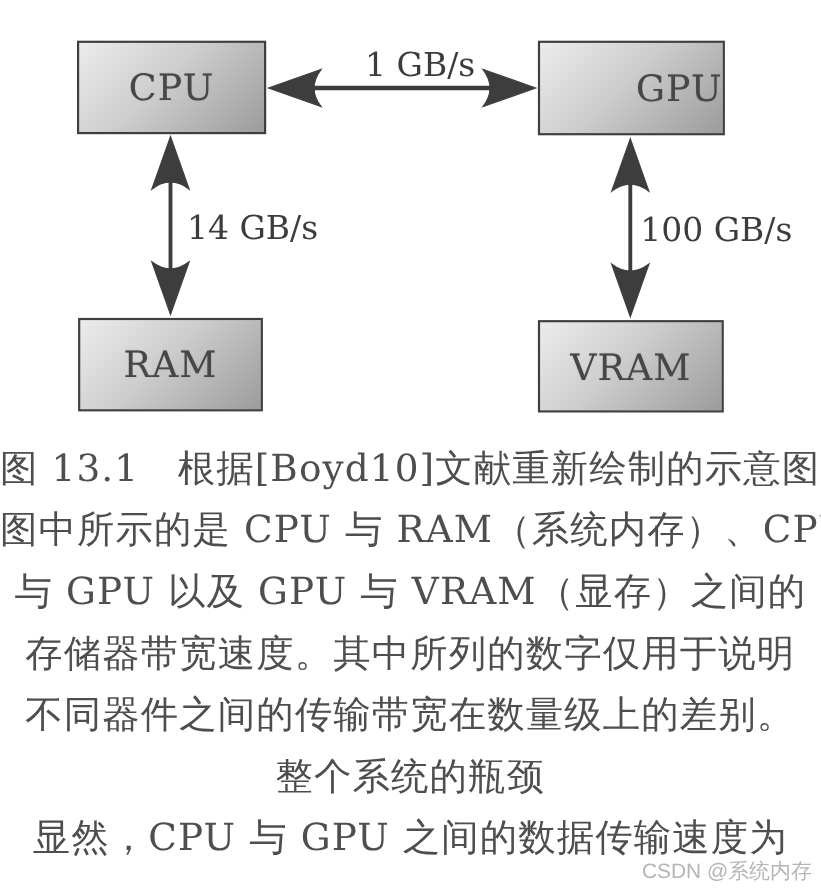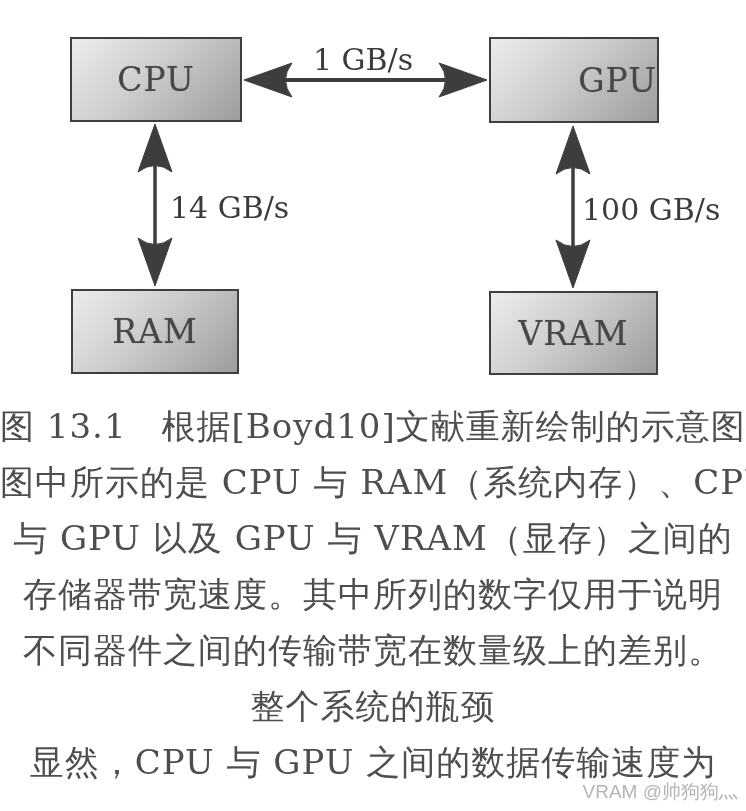--- a/index.html
+++ b/index.html
@@ -43,21 +43,21 @@
     pointer-events: none;
   }
 
   
   .edge-label {
     position: absolute;
     font-size: 30px;
     color: #3c3c3c;
     white-space: nowrap;
   }
-  #label-cpu-gpu  { left: 277px; top: 42px; width: 172px; text-align: center; }
+  #label-cpu-gpu  { left: 296px; top: 42px; width: 172px; text-align: center; }
   #label-cpu-ram  { left: 170px; top: 190px; }
   #label-gpu-vram { left: 582px; top: 192px; }
 
   
   #caption {
     position: absolute;
     left: 0; top: 398px;
     width: 746px;
     text-align: center;
     color: #4e4e4e;
@@ -124,15 +124,15 @@
   <div id="caption">
     <div class="caption-line">图 13.1　根据[Boyd10]文献重新绘制的示意图。</div>
     <div class="caption-line">图中所示的是 CPU 与 RAM（系统内存）、CPU</div>
     <div class="caption-line">与 GPU 以及 GPU 与 VRAM（显存）之间的</div>
     <div class="caption-line">存储器带宽速度。其中所列的数字仅用于说明</div>
     <div class="caption-line">不同器件之间的传输带宽在数量级上的差别。</div>
     <div class="caption-line">整个系统的瓶颈</div>
     <div class="caption-line">显然，CPU 与 GPU 之间的数据传输速度为</div>
   </div>
 
-  <div id="watermark">VRAM @帅狗狗灬</div>
+  <div id="watermark">CSDN @系统内存</div>
 
 </div>
 
 </body></html>

